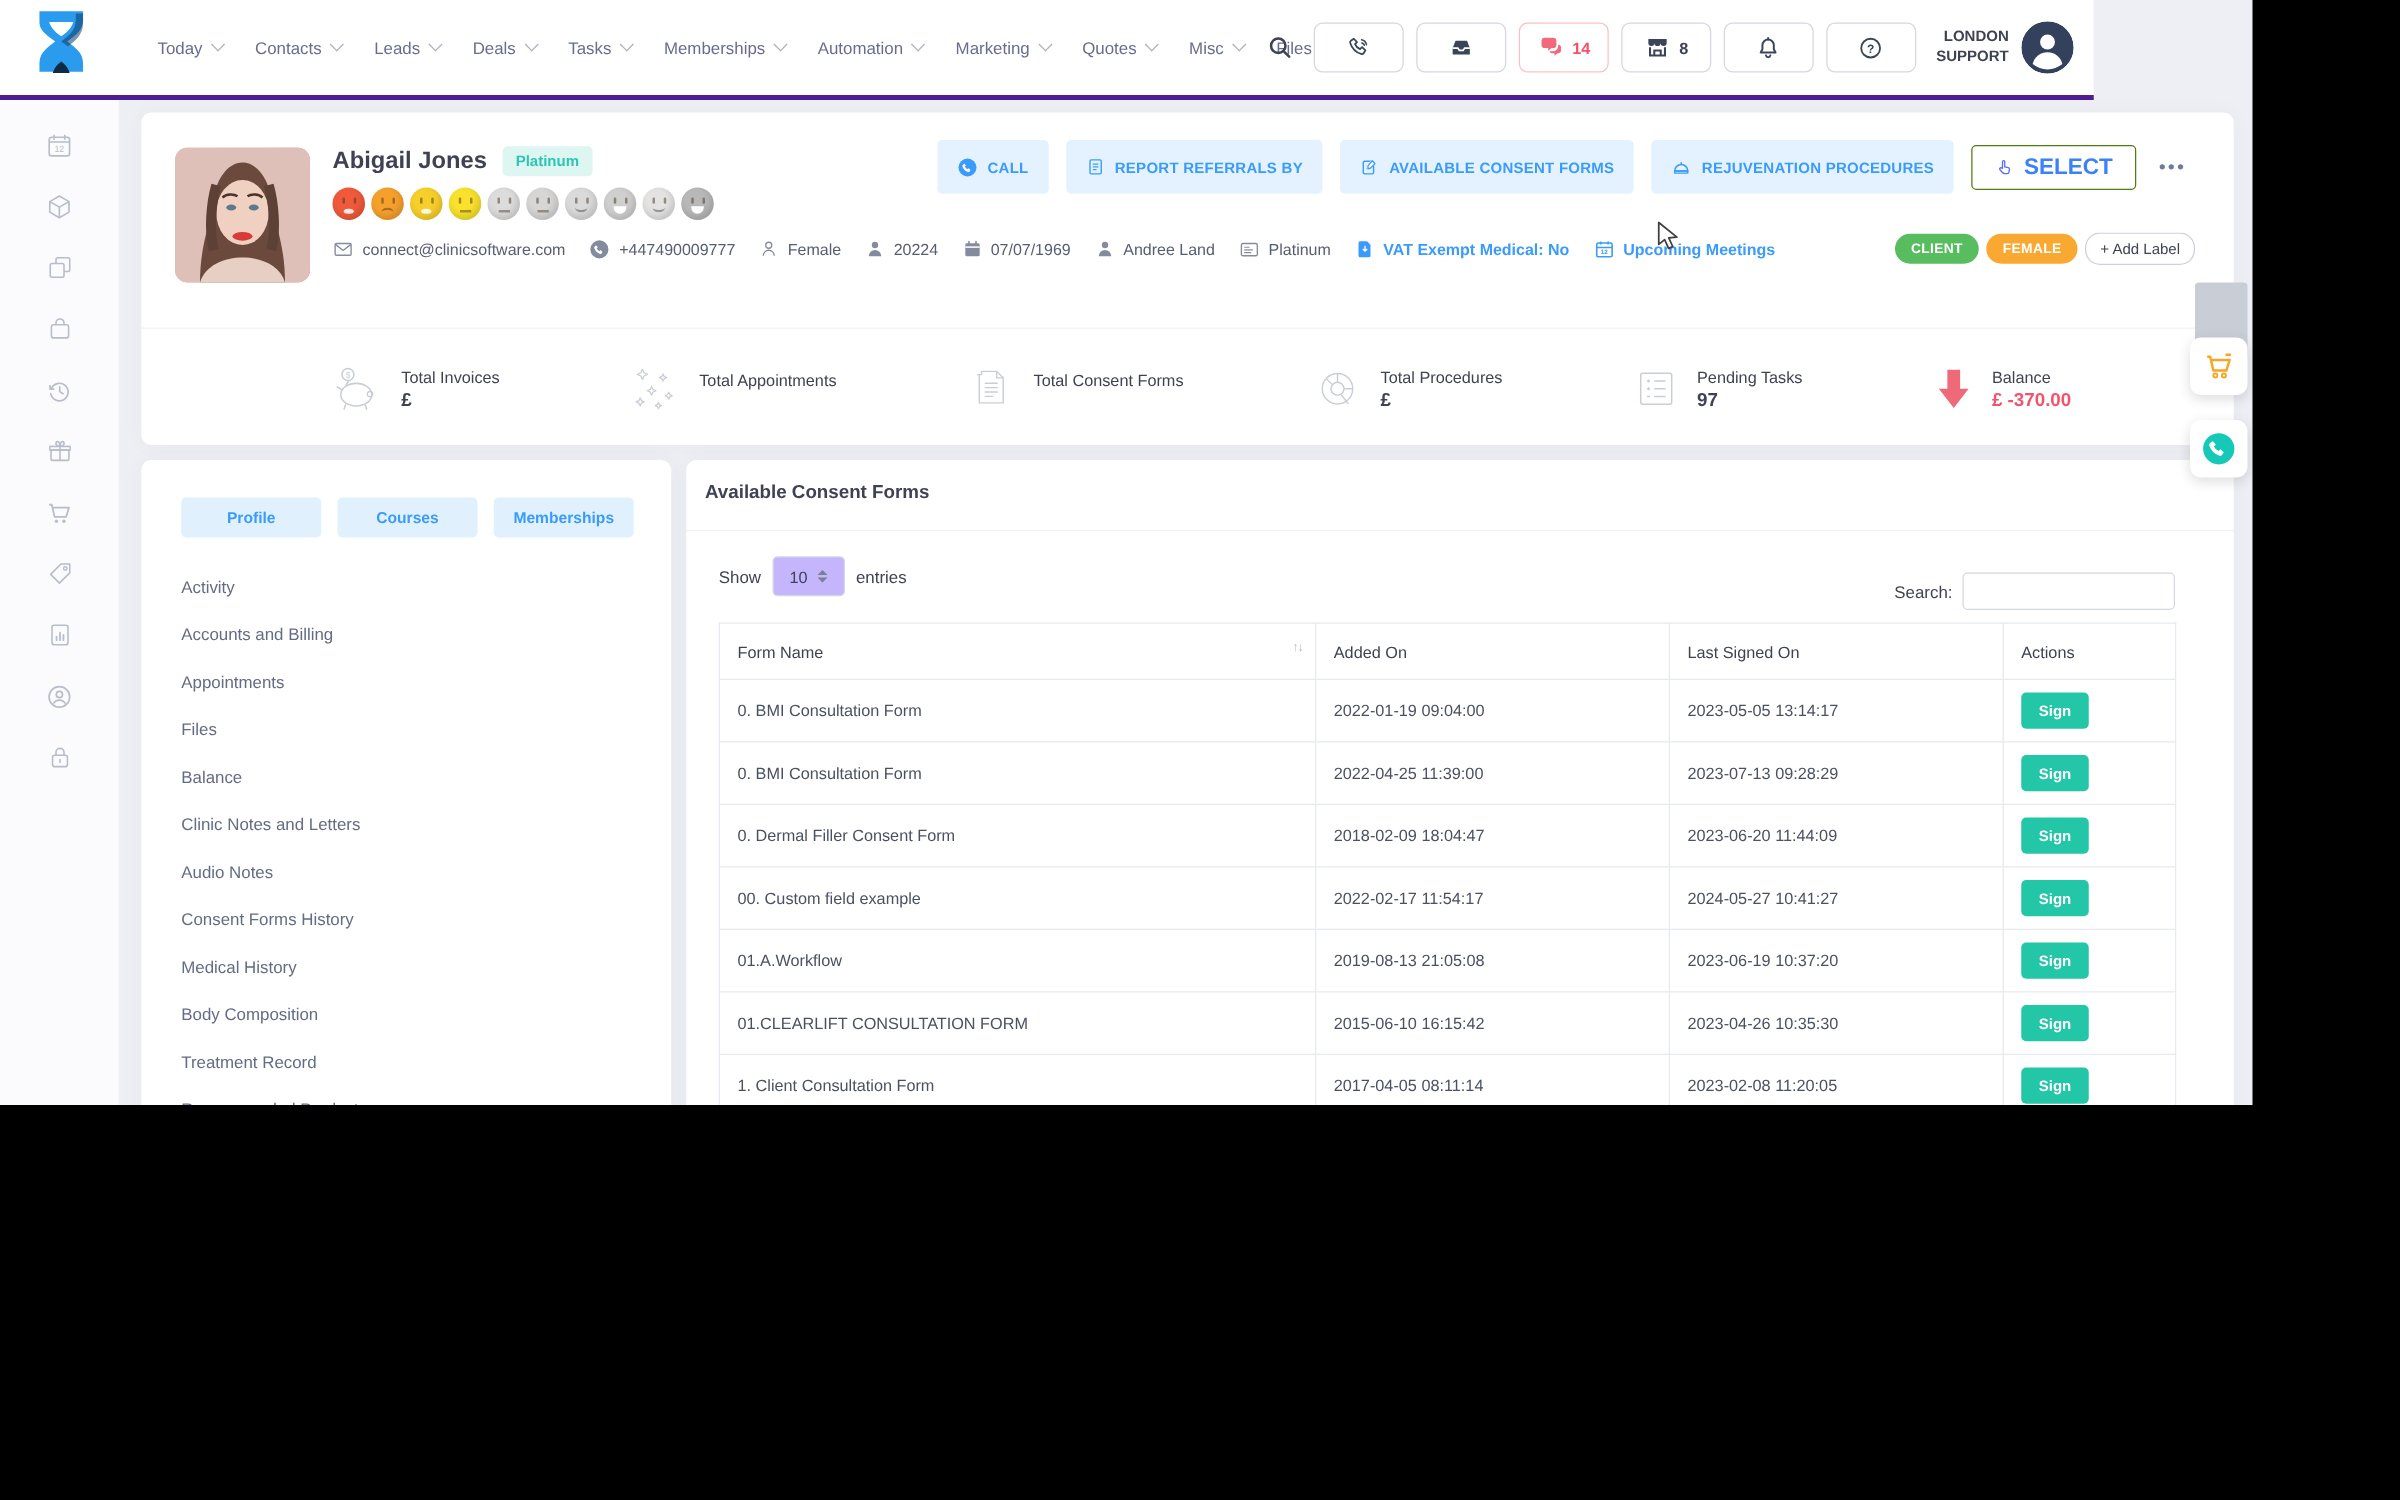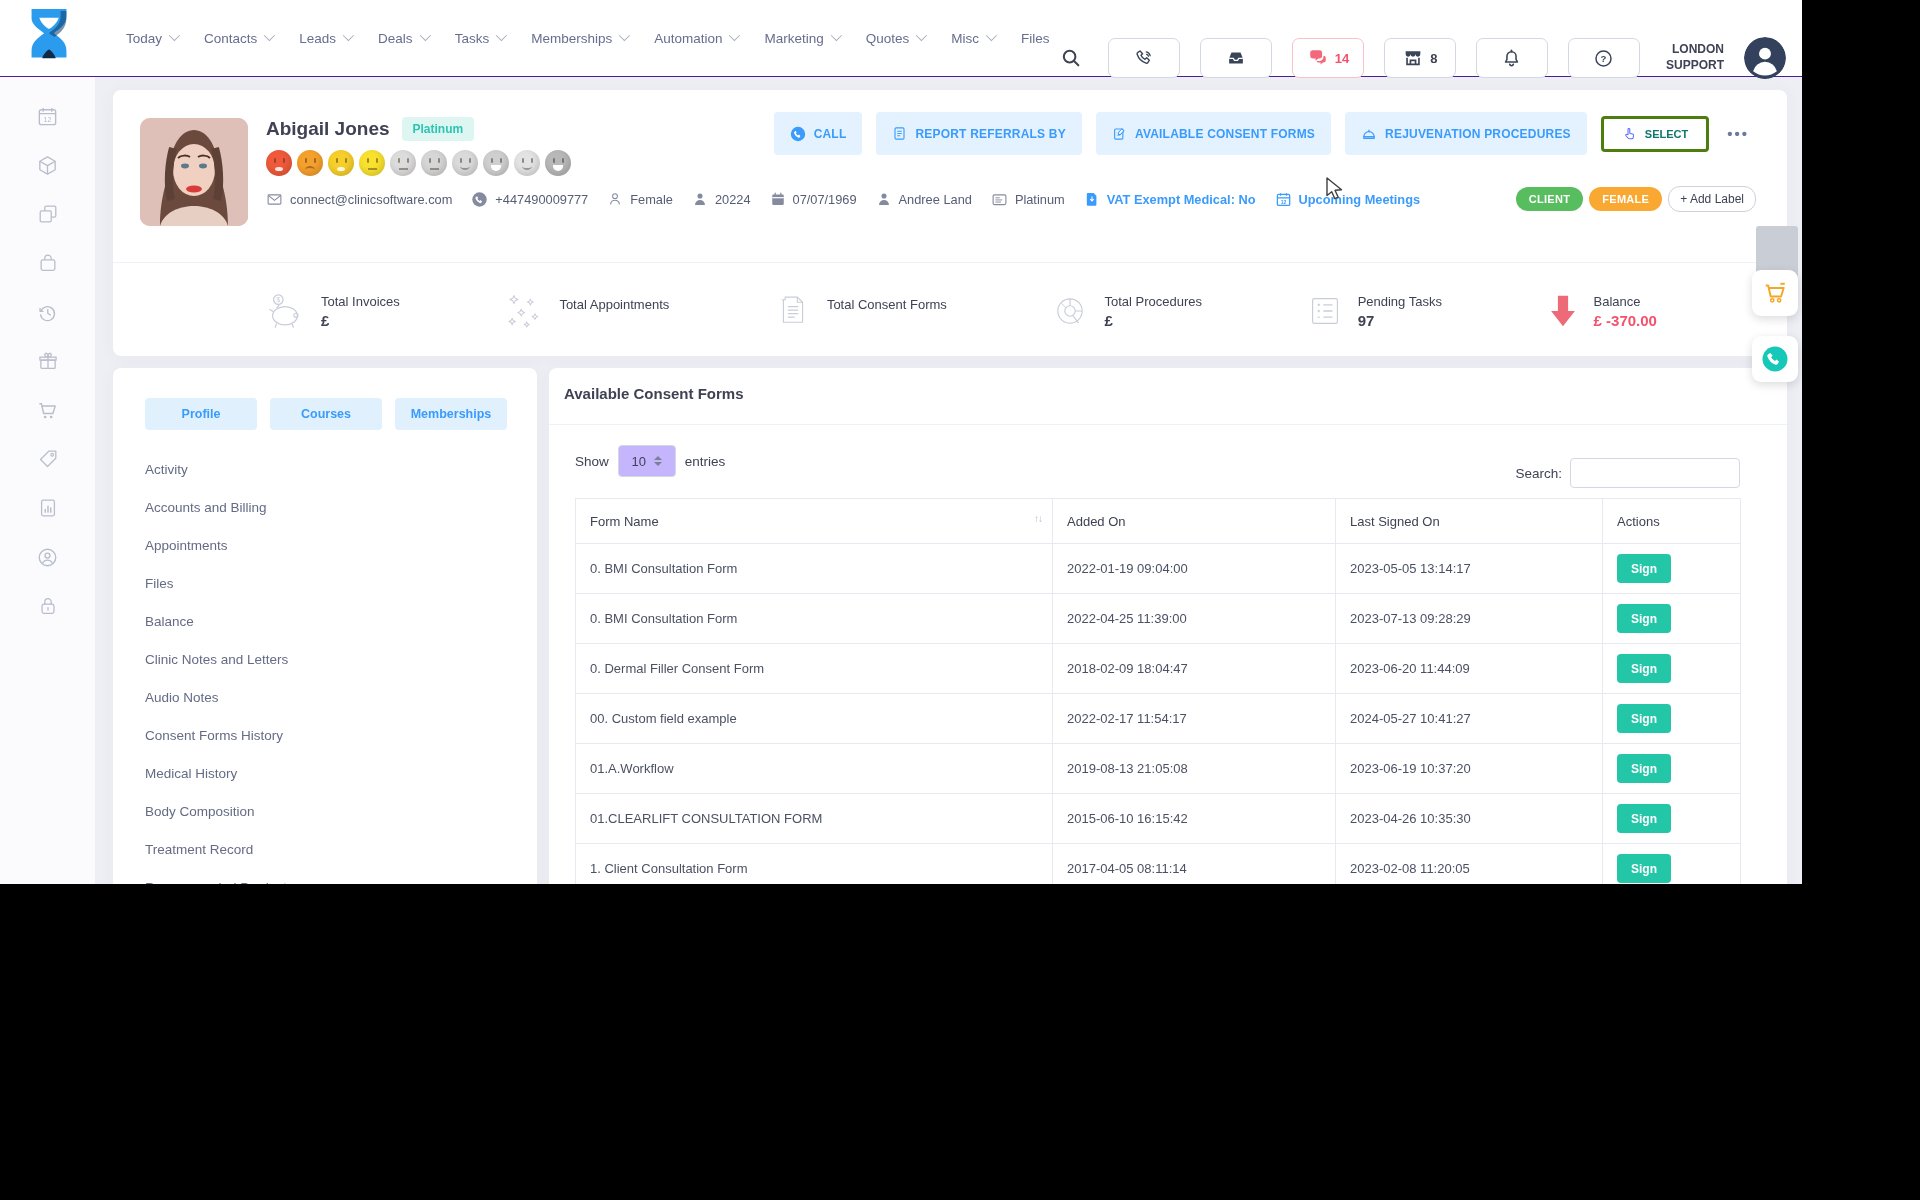--- a/index.html
+++ b/index.html
@@ -1,28 +1,28 @@
 <!DOCTYPE html>
 <html><head>
 <meta charset="utf-8">
 <style>
   html,body{margin:0;padding:0;background:#000;}
   .stage{position:relative;width:1920px;height:1200px;background:#000;overflow:hidden;
          font-family:"Liberation Sans",sans-serif;color:#3f4254;}
   .app{position:absolute;left:0;top:0;width:1802px;height:884px;background:#edeff4;overflow:hidden;}
 
   
-  .topbar{position:absolute;left:0;top:0;width:1802px;height:76px;background:#fff;
-          border-bottom:1px solid #4c1d95;z-index:40;}
+  .topbar{position:absolute;left:0;top:0;width:1675px;height:76px;background:#fff;
+          border-bottom:4px solid #4c1d95;z-index:40;}
   .logo{position:absolute;left:26px;top:7px;width:46px;height:62px;cursor:pointer;}
   .mainnav{position:absolute;left:126px;top:0;height:76px;display:flex;align-items:center;gap:27px;}
   .nav-item{display:flex;align-items:center;gap:7px;font-size:13.5px;color:#676d8f;cursor:pointer;white-space:nowrap;}
   .chev{width:7px;height:7px;border-right:1.6px solid #aab0c0;border-bottom:1.6px solid #aab0c0;
         transform:rotate(45deg) translateY(-2px);margin-top:-3px;}
-  .top-actions{position:absolute;right:16px;top:0;height:76px;display:flex;align-items:center;gap:20px;margin-top:20px;}
+  .top-actions{position:absolute;right:16px;top:0;height:76px;display:flex;align-items:center;gap:10px;}
   .search-btn{width:34px;height:34px;display:flex;align-items:center;justify-content:center;cursor:pointer;}
   .icon-btn{min-width:50px;height:38px;padding:0 10px;border:1px solid #d4d8e2;border-radius:7px;background:#fff;
             display:flex;align-items:center;justify-content:center;gap:6px;cursor:pointer;}
   .icon-btn .badge{font-size:13px;font-weight:bold;color:#3f4254;}
   .icon-btn.danger{border-color:#f7c2c9;}
   .icon-btn.danger .badge{color:#f4516c;}
   .account{text-align:right;font-size:12px;font-weight:bold;color:#3f4254;line-height:1.3;margin-left:6px;}
   .avatar{width:42px;height:42px;border-radius:50%;overflow:hidden;cursor:pointer;}
 
   
@@ -58,22 +58,22 @@
   .c-item{display:flex;align-items:center;gap:7px;}
   .c-link{display:flex;align-items:center;gap:7px;color:#3a9bfc;font-weight:bold;cursor:pointer;}
   .pill-group{margin-left:auto;display:flex;align-items:center;gap:6px;}
   .pill{color:#fff;font-size:11px;font-weight:bold;padding:6px 13px;border-radius:12px;letter-spacing:.3px;cursor:pointer;}
   .add-label{border:1px solid #ccd1db;border-radius:12px;padding:5px 11px;font-size:12px;color:#3f4254;
         background:#fff;cursor:pointer;}
   .action-row{position:absolute;right:34px;top:22px;display:flex;align-items:center;gap:14px;}
   .action-btn{height:43px;display:flex;align-items:center;gap:8px;background:#e3f2fe;color:#3a9bfc;
         font-size:12px;font-weight:bold;padding:0 16px;border-radius:4px;border:none;cursor:pointer;
         font-family:inherit;letter-spacing:.2px;white-space:nowrap;}
-  .select-btn{height:36px;display:flex;align-items:center;gap:8px;background:#fff;color:#0f766e;
-        border:3px solid #4d7c0f;border-radius:4px;font-size:11px;font-weight:bold;padding:0 18px;
+  .select-btn{height:36px;display:flex;align-items:center;gap:8px;background:#fff;color:#3b82f6;
+        border:1px solid #4d7c0f;border-radius:4px;font-size:18px;font-weight:bold;padding:0 18px;
         cursor:pointer;font-family:inherit;}
   .more-btn{color:#6c7aa0;font-size:15px;letter-spacing:2px;font-weight:bold;cursor:pointer;padding:4px;}
   .stats-divider{position:absolute;left:0;right:0;top:172px;border-top:1px solid #eff1f6;}
   .stats-row{position:absolute;left:150px;right:130px;top:185px;display:flex;justify-content:space-between;align-items:center;height:72px;}
   .stat{display:flex;align-items:center;gap:14px;}
   .stat-label{font-size:13px;color:#3f4254;}
   .stat-value{font-size:15px;font-weight:bold;color:#3f4254;margin-top:3px;min-height:10px;}
   .stat-value.neg{color:#f4516c;}
 
   

